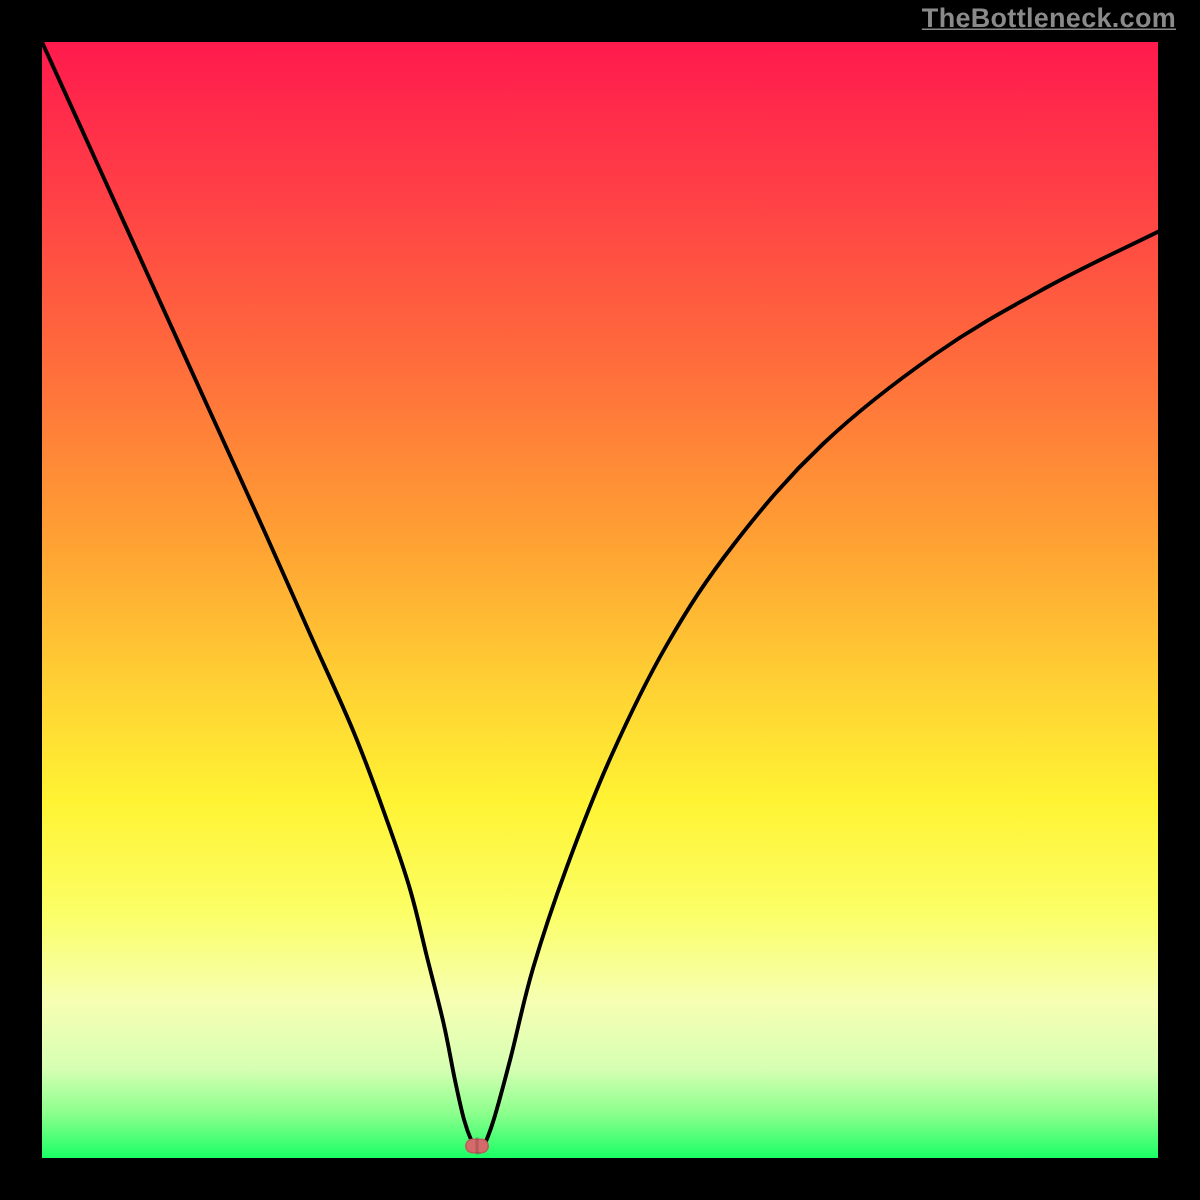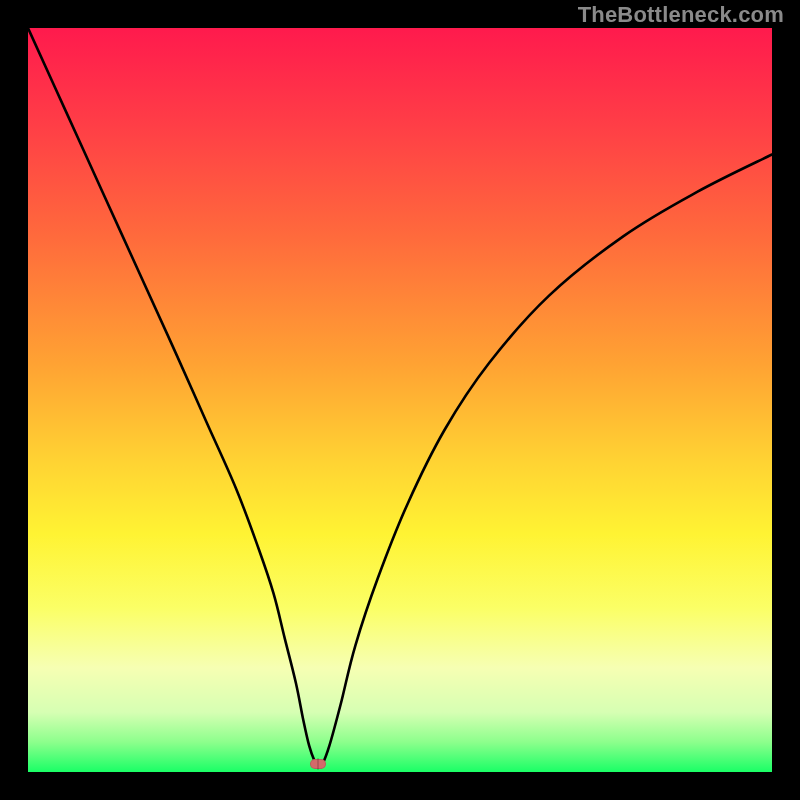--- a/index.html
+++ b/index.html
@@ -16,24 +16,25 @@
     top: 0;
     width: 800px;
     height: 800px;
     background: #000;
   }
   .watermark {
     position: absolute;
     top: 2px;
     right: 16px;
     font-family: Arial, Helvetica, sans-serif;
-    font-size: 22px;
+    font-size: 18px;
     font-weight: 600;
     color: #8a8a8a;
     letter-spacing: 0.2px;
+    text-decoration: underline;
   }
   .plot {
     position: absolute;
     left: 28px;
     top: 28px;
     width: 744px;
     height: 744px;
   }
   .gradient {
     position: absolute;

